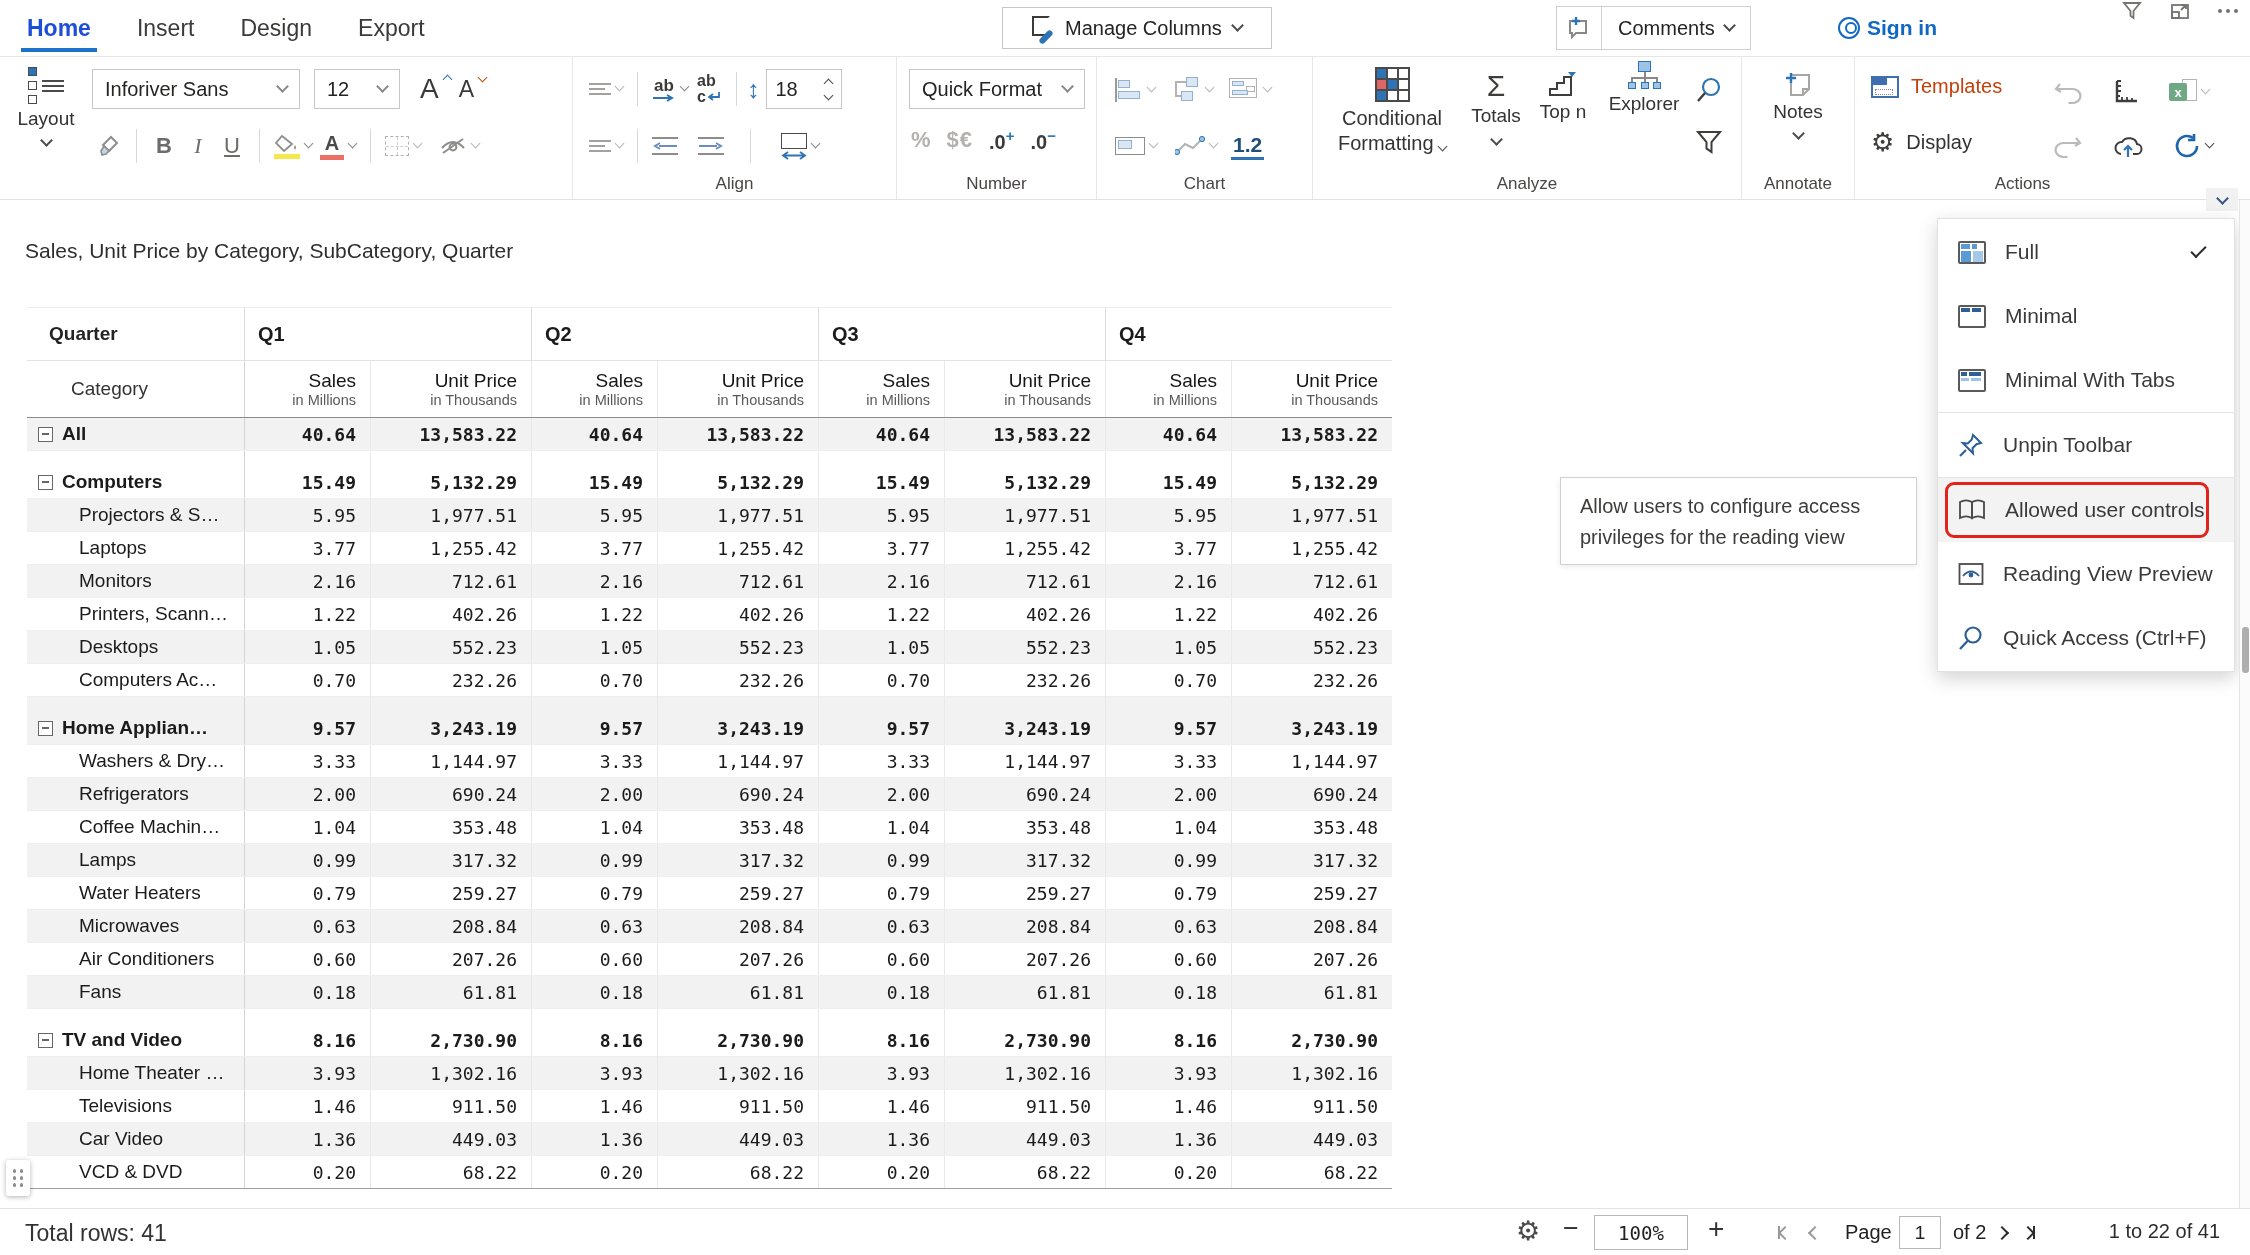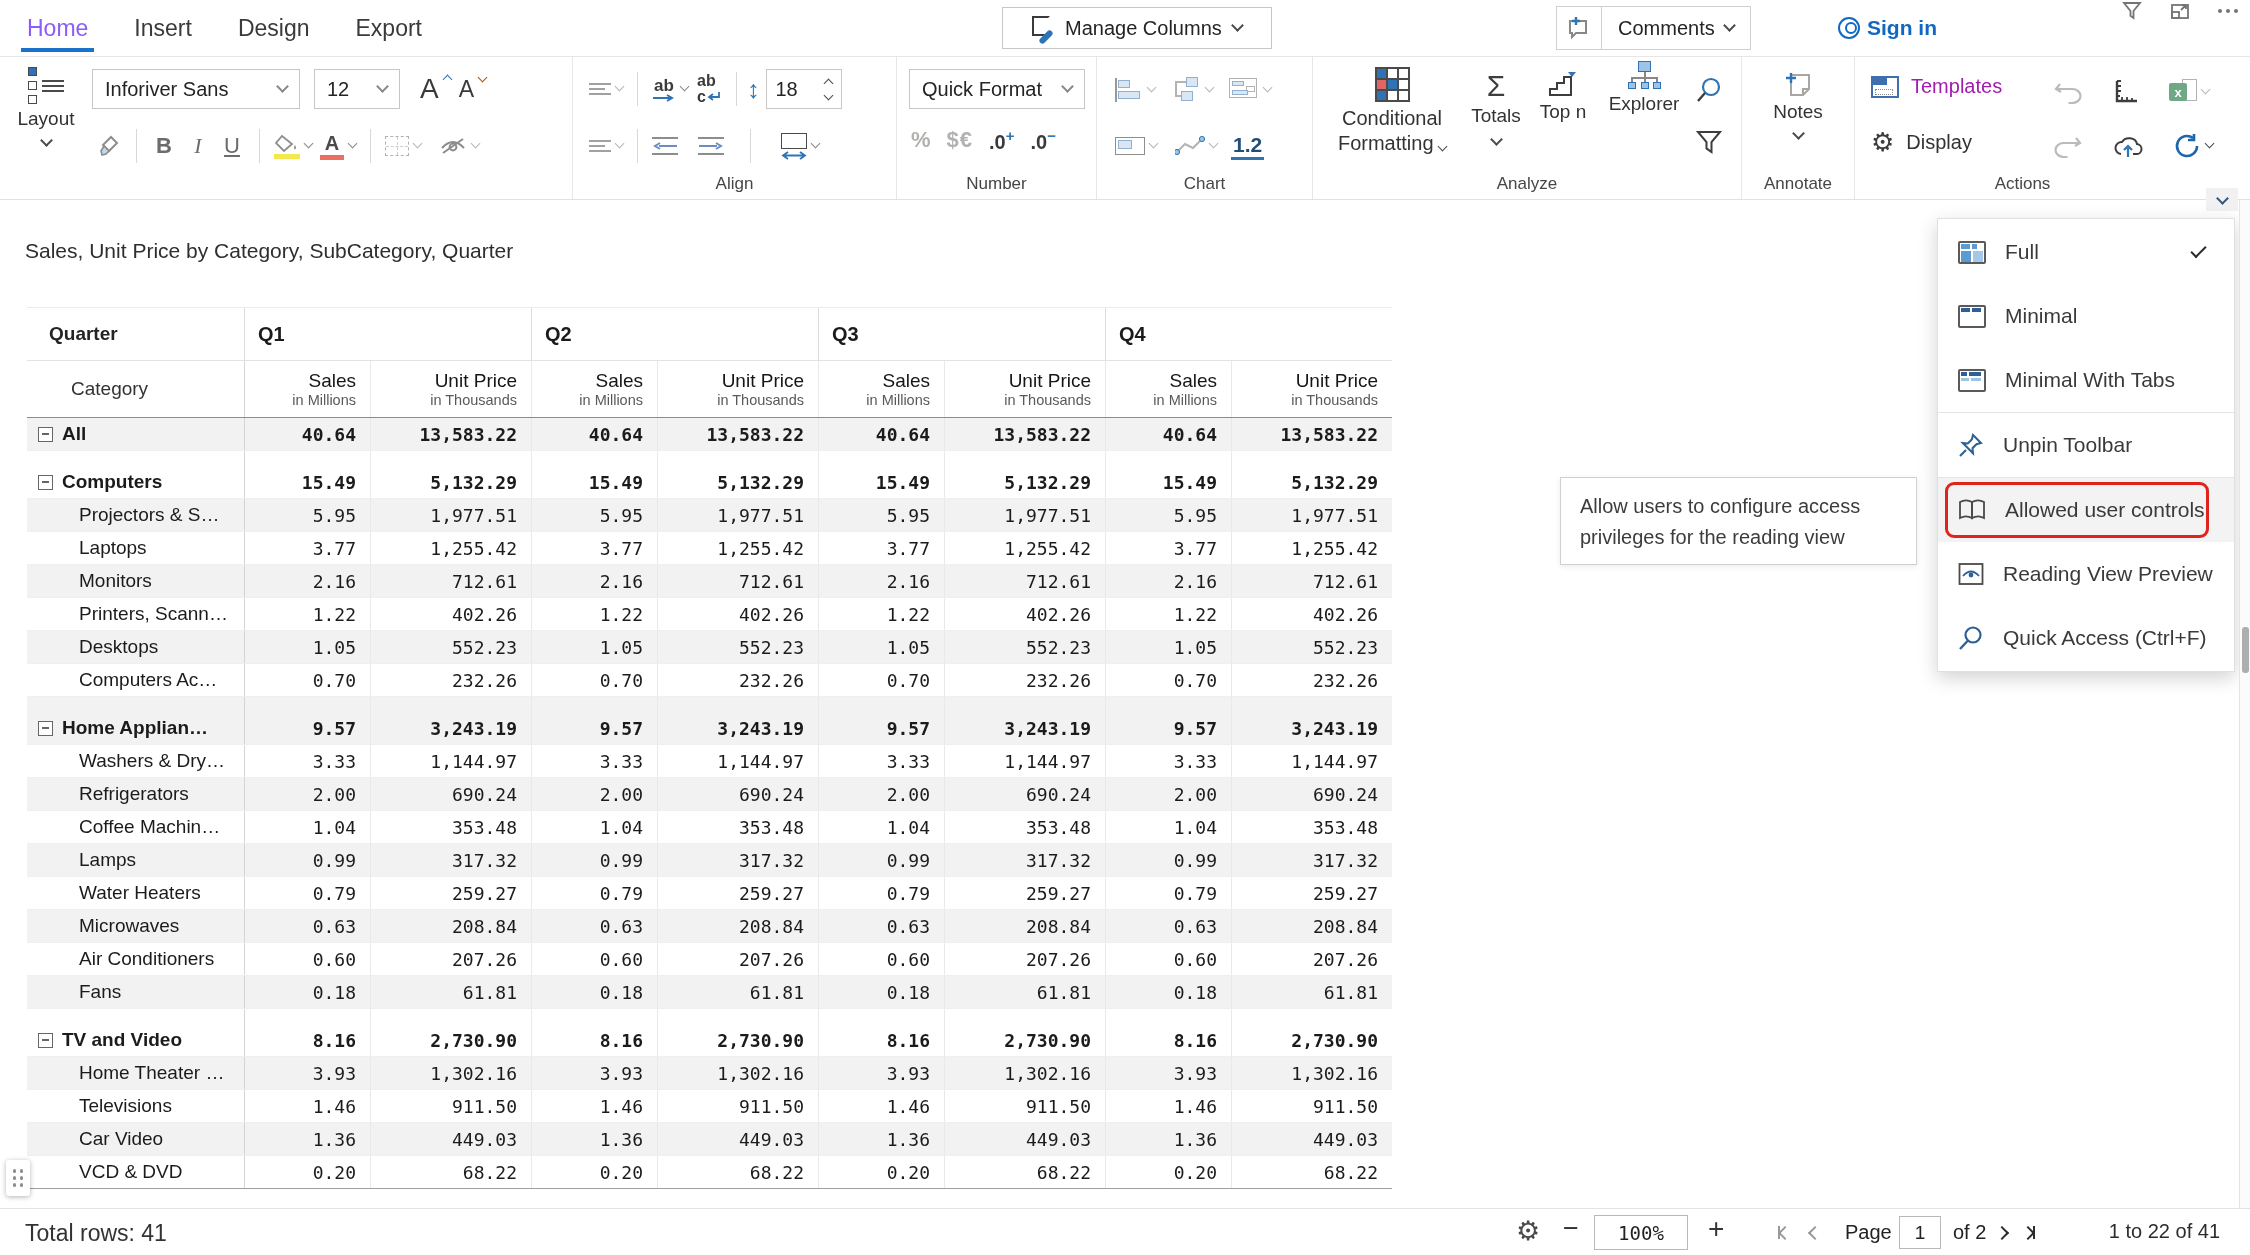--- a/index.html
+++ b/index.html
@@ -16,21 +16,21 @@
   .chev.rt { transform:rotate(-45deg); margin:0; }
   .chev.blue { border-color:#2e74b5; }
   .chev.dis { border-color:#b8b6b4; }
   .chev.gray { border-color:#8a8886; }
 
   
   .topbar { position:absolute; left:0; top:0; width:2250px; height:57px; background:#fff;
     border-bottom:1px solid #e6e6e6; }
   .tabs { position:absolute; left:25px; top:0; height:57px; display:flex; gap:42px; align-items:center; }
   .tab { font-size:23px; color:#3b3a39; padding:12px 2px; cursor:pointer; position:relative; }
-  .tab.active { font-weight:normal; color:#8b5cf6; }
+  .tab.active { font-weight:bold; color:#1d4ed8; }
   .tab.active::after { content:""; position:absolute; left:-4px; right:-4px; bottom:2px; height:4px; background:#1a73c9; }
   .btn-outline { display:flex; align-items:center; gap:11px; border:1px solid #c8c6c4; background:#fff;
     height:42px; padding:0 29px; font-size:20px; color:#252423; cursor:pointer; }
   .manage-cols { position:absolute; left:1002px; top:7px; }
   .mc-icon { position:relative; width:22px; height:24px; }
   .mc-icon .sq { position:absolute; left:0; top:0; width:18px; height:20px; border:2px solid #3b3a39; border-right-color:transparent; }
   .mc-icon .pen { position:absolute; right:0; bottom:0; width:16px; height:6px; background:#2e74b5; border-radius:3px; transform:rotate(-45deg); }
   .comments-group { position:absolute; left:1556px; top:6px; display:flex; height:44px; }
   .comments-icon-cell { width:46px; border:1px solid #d2d0ce; display:flex; align-items:center; justify-content:center; background:#fff; cursor:pointer; }
   .comments-label-cell { display:flex; align-items:center; gap:10px; border:1px solid #d2d0ce; border-left:none; padding:0 16px; font-size:20px; cursor:pointer; background:#fff; }
@@ -530,21 +530,21 @@
     </div>
 
     <div class="rsec last" style="left:1855px; width:395px;">
       <div class="rrow" style="left:16px; top:18px; gap:12px;">
         <div style="display:flex; align-items:center; gap:12px; cursor:pointer;">
           <span style="position:relative; width:28px; height:22px;">
             <i style="position:absolute;inset:0;border:2px solid #3f6fae;display:block;"></i>
             <i style="position:absolute;left:0;top:0;width:16px;height:9px;background:#3f6fae;display:block;"></i>
             <i style="position:absolute;left:4px;bottom:3px;width:18px;height:6px;border:1.6px dotted #8f8d8b;display:block;"></i>
           </span>
-          <span style="font-size:20px; color:#a21caf;">Templates</span>
+          <span style="font-size:20px; color:#c2410c;">Templates</span>
         </div>
       </div>
       <div class="rrow" style="left:16px; top:72px; gap:12px;">
         <div style="display:flex; align-items:center; gap:12px; cursor:pointer;">
           <span style="font-size:26px; color:#3f3d3b; line-height:1;">⚙</span>
           <span style="font-size:20px; color:#333;">Display</span>
         </div>
       </div>
       <div class="rrow" style="left:194px; top:16px; gap:22px;">
         <div class="ricon-btn">

